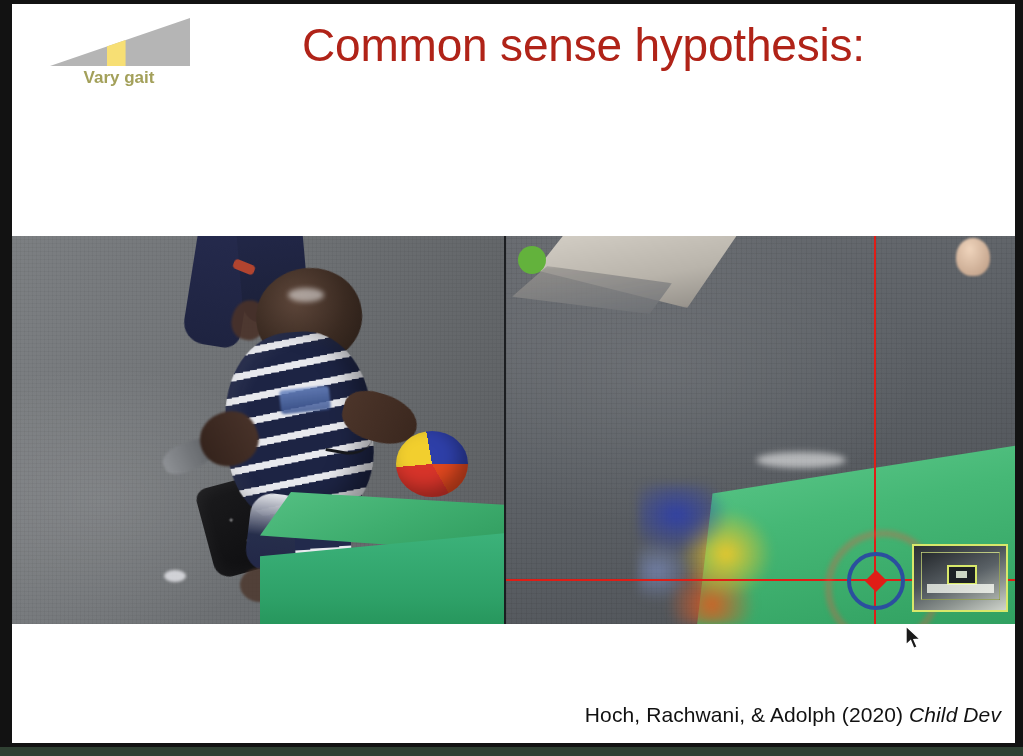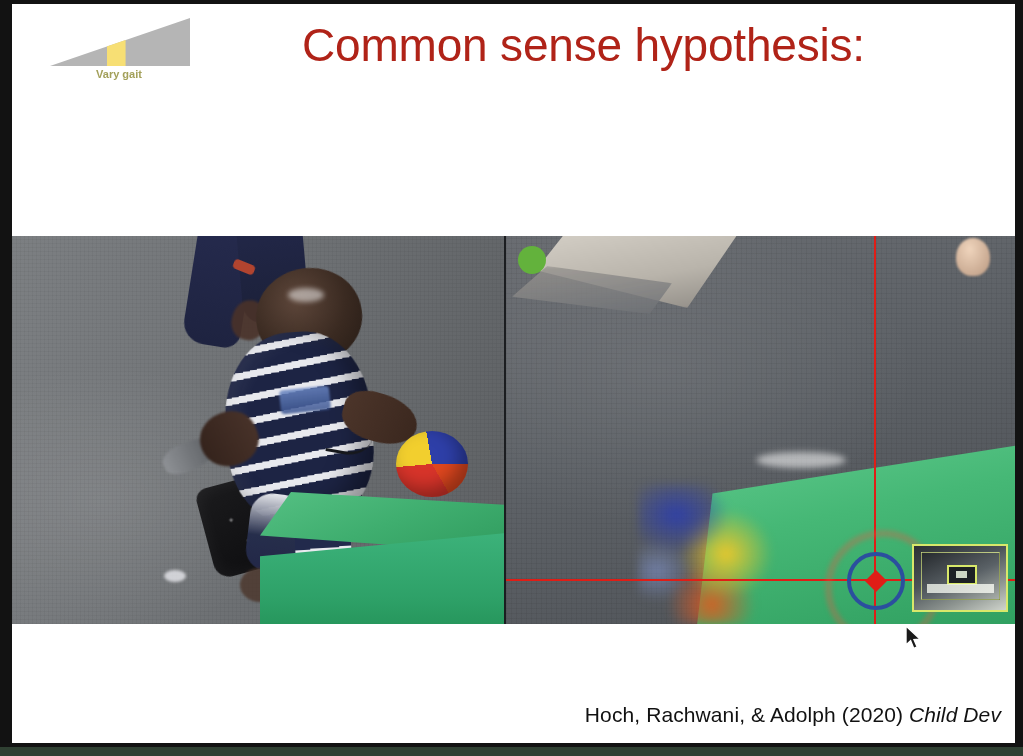--- a/index.html
+++ b/index.html
@@ -42,21 +42,21 @@
     background:#b5b5b5;
     clip-path:polygon(0% 100%, 100% 0%, 100% 100%);
   }
   #wedge-yellow{
     position:absolute;left:40.5%;top:0;width:13.5%;height:100%;
     background:#f7df74;
     clip-path:polygon(0% 59.5%, 100% 46%, 100% 100%, 0% 100%);
   }
   #logo-label{
     margin-top:2px;text-align:center;
-    font-size:11px;font-weight:bold;color:#a3a05a;
+    font-size:17px;font-weight:bold;color:#a3a05a;
     letter-spacing:0px;
   }
 
   #title-text{
     position:absolute;left:150px;right:10px;top:10px;
     text-align:center;
     color:#b02318;
     font-size:46px;
     font-weight:normal;
     line-height:1.38;

